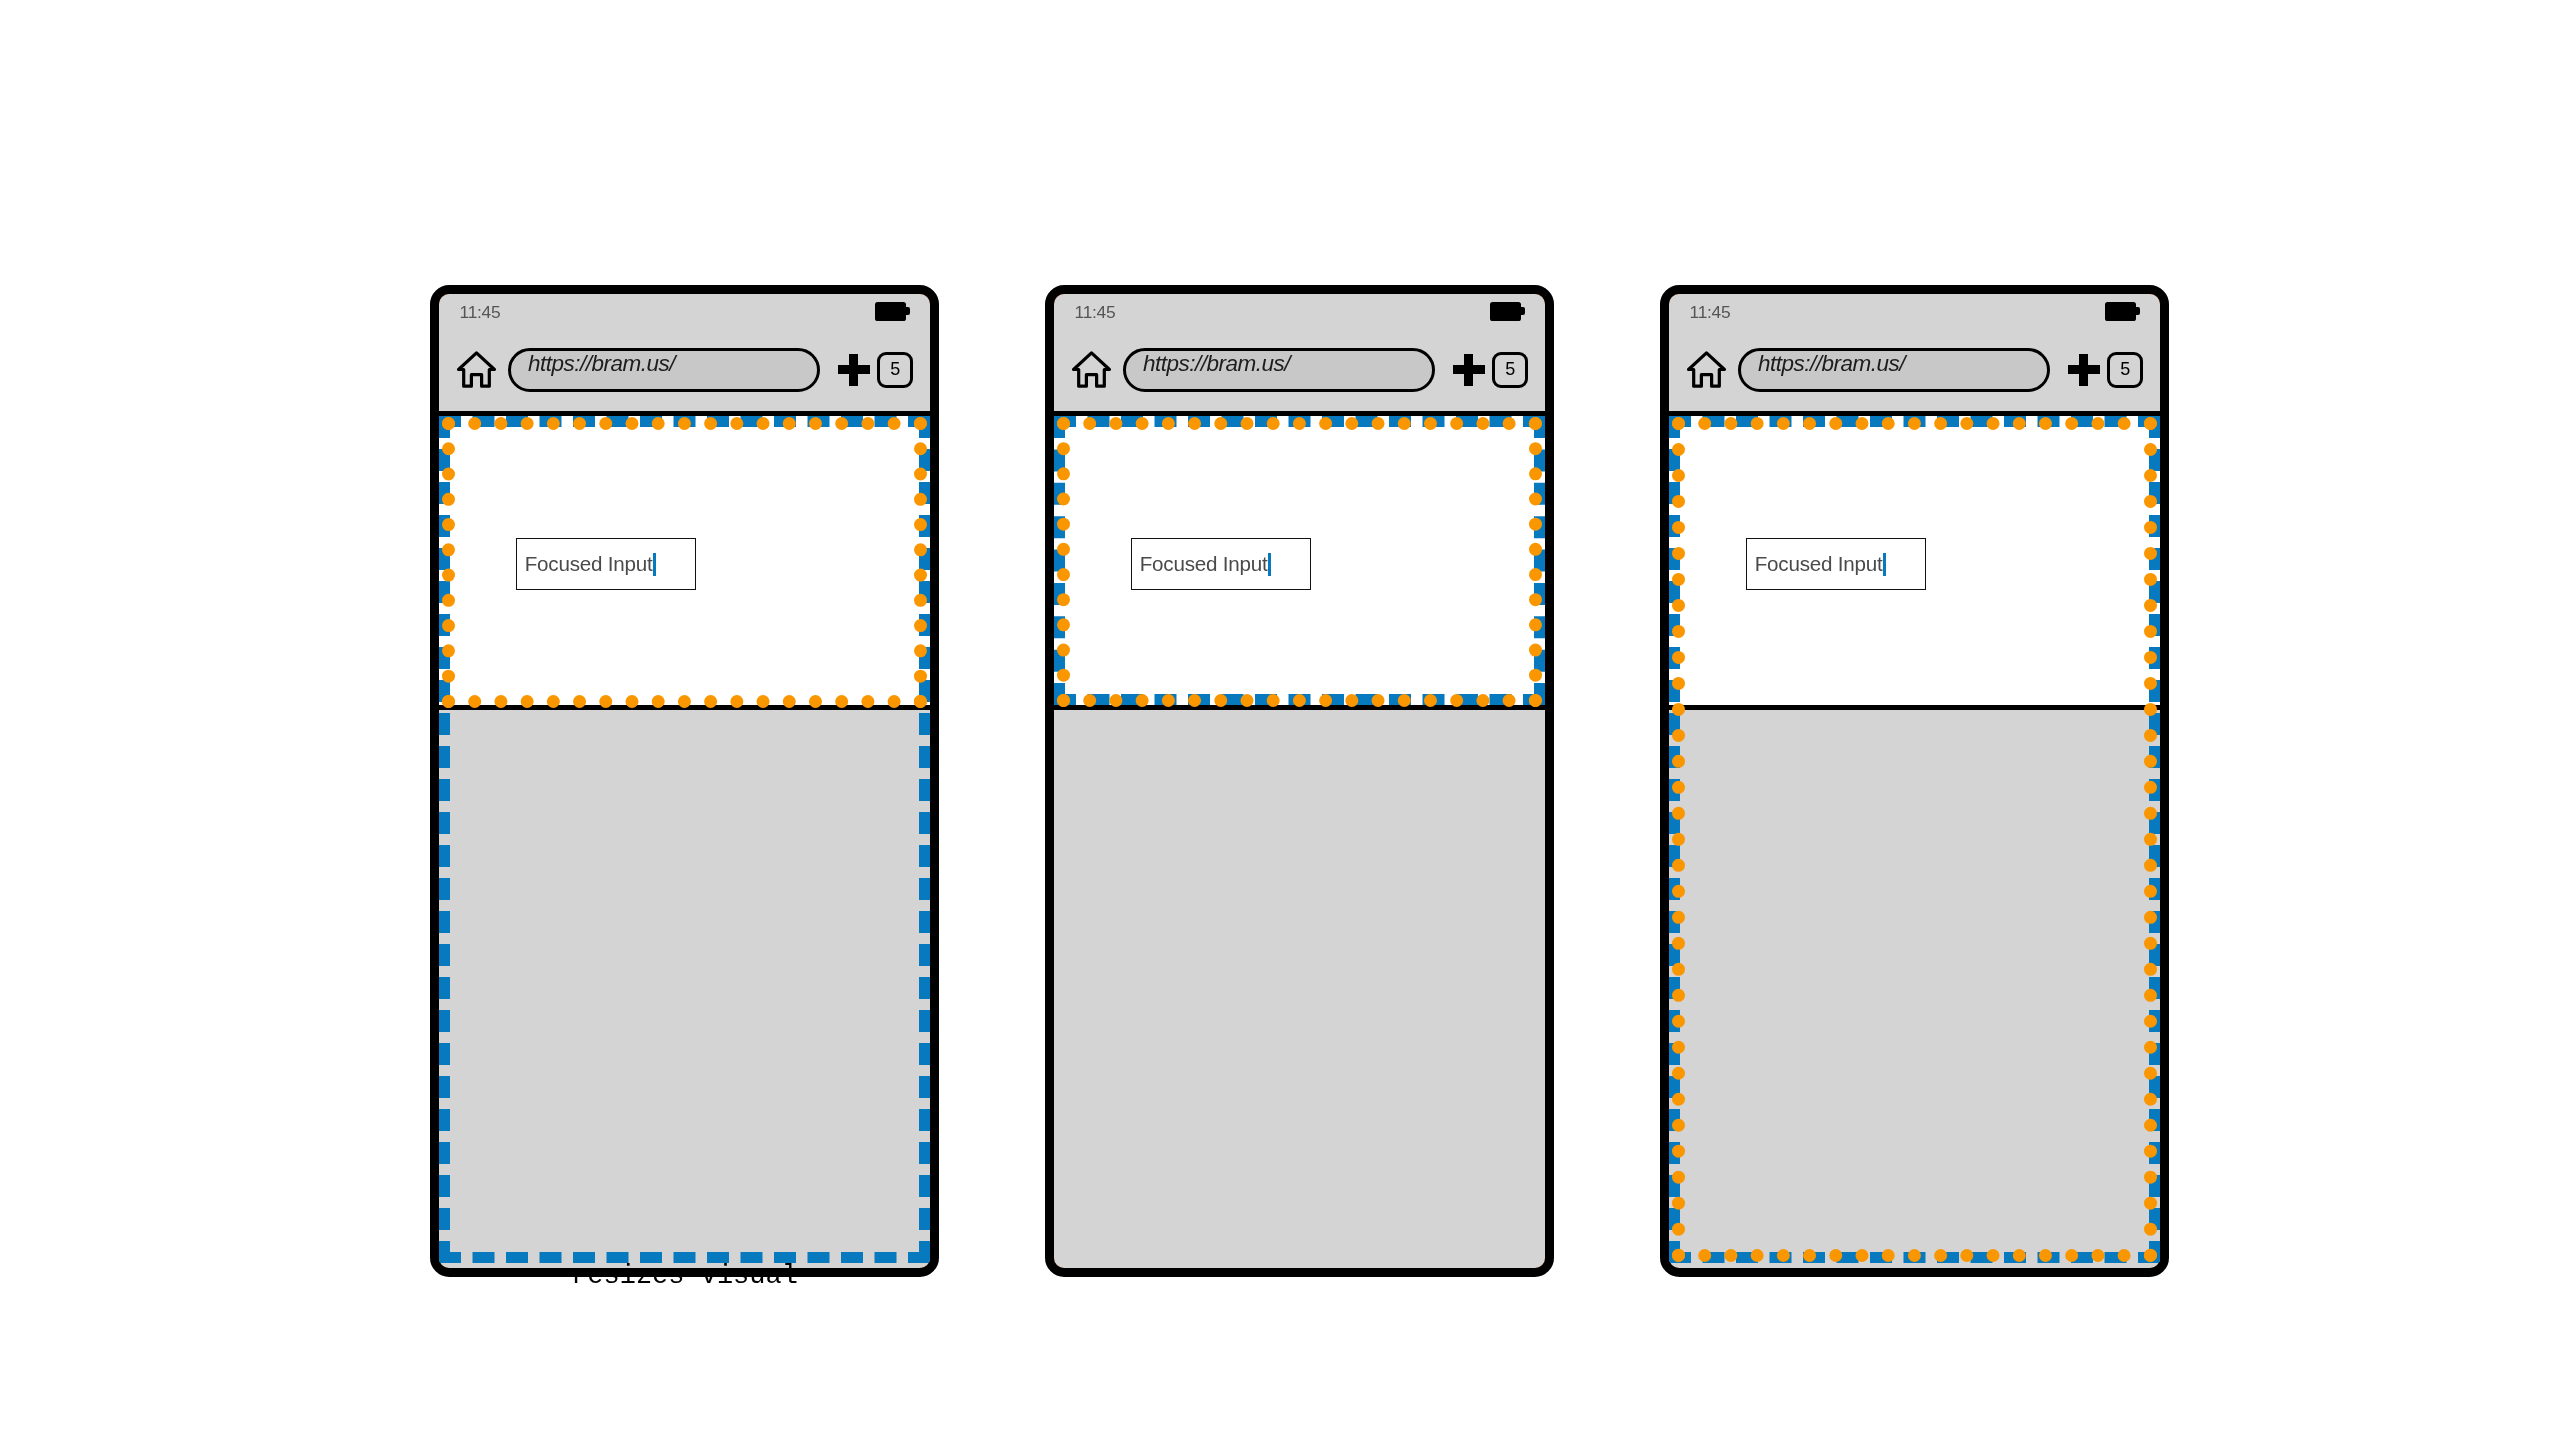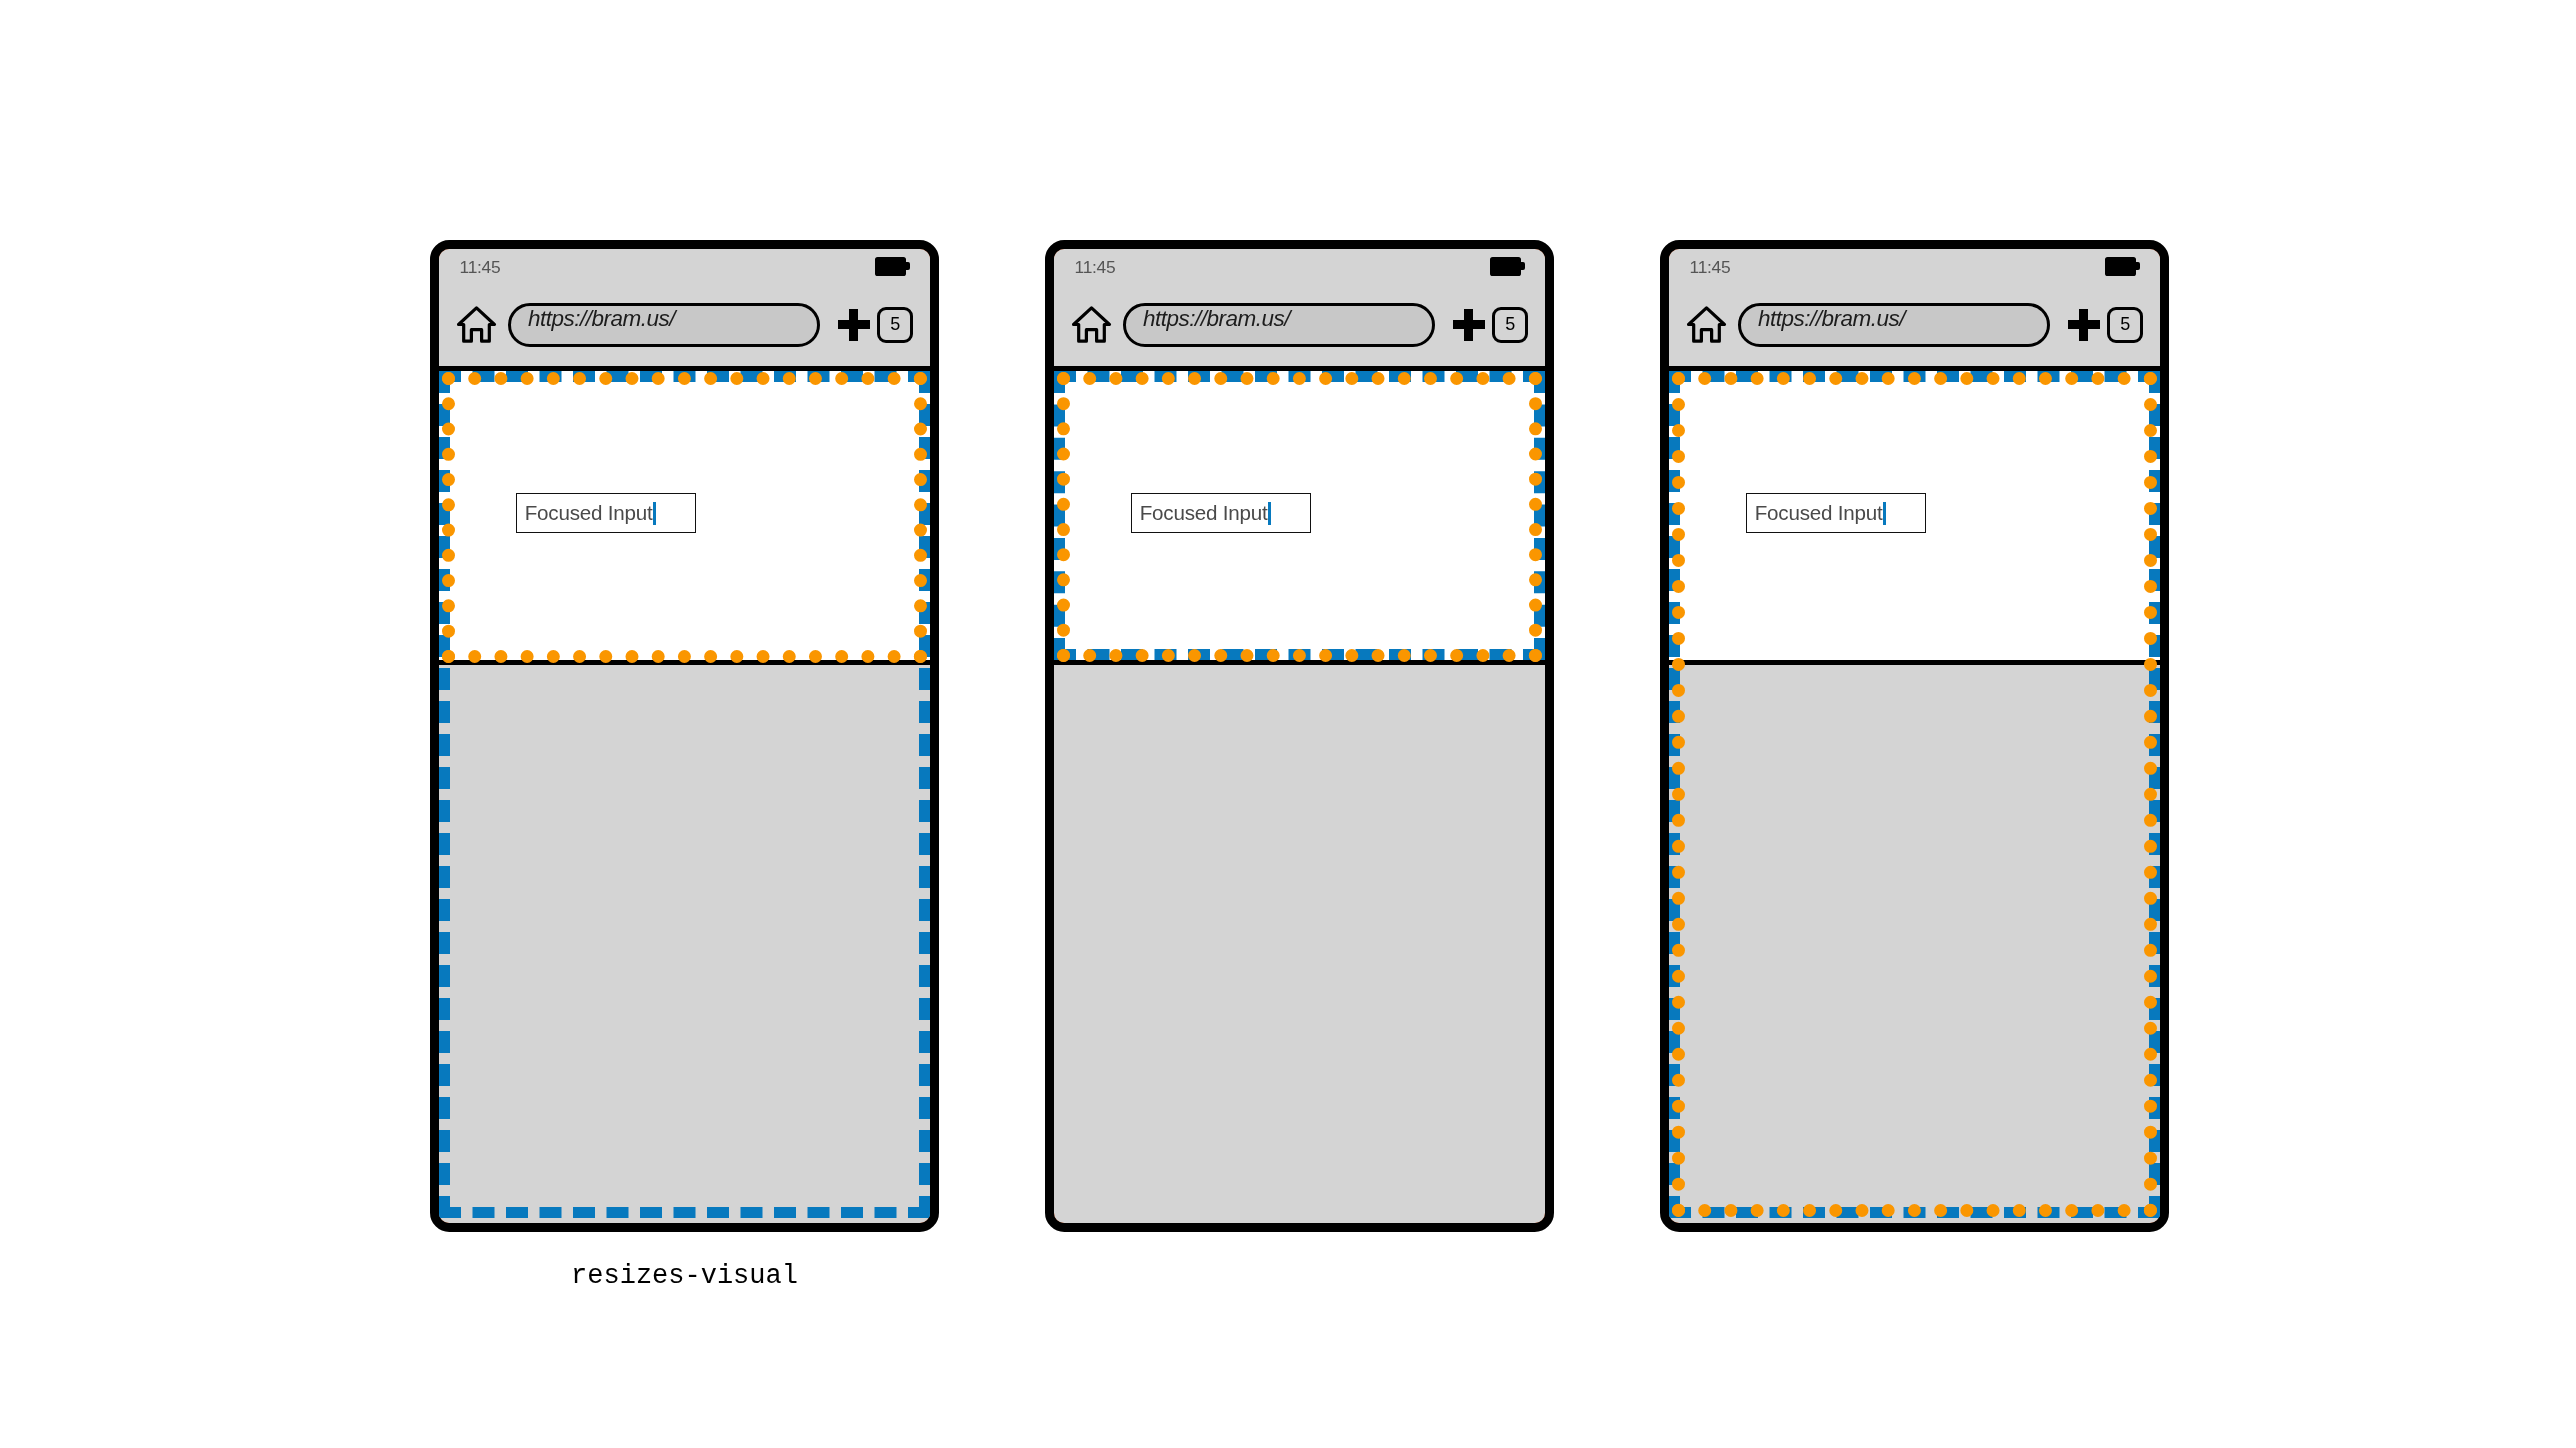--- a/index.html
+++ b/index.html
@@ -35,20 +35,21 @@
   
   .phone {
     position: relative;
     width: 509px;
     height: 992px;
     border: 9px solid #000000;
     border-radius: 19.3px;
     box-sizing: border-box;
     background: #c2410c;
     overflow: hidden;
+    margin-top: 45px;
   }
 
   
   .chrome {
     position: absolute;
     left: 0; top: 0;
     width: 100%;
     height: 122px;
     background: #d4d4d4;
     box-sizing: border-box;
@@ -221,21 +222,21 @@
     pointer-events: none;
     z-index: 6;
   }
 
   
   .focused-input {
     position: absolute;
     z-index: 8;
     border: 1.9px solid #111111;
     background: #ffffff;
-    height: 40px;
+    height: 52px;
     display: flex;
     align-items: center;
     padding-left: 7.7px;
     box-sizing: border-box;
   }
   .focused-input .txt {
     font-size: 20.6px;
     color: #4a4a4a;
     font-family: "Liberation Sans", sans-serif;
     letter-spacing: -0.2px;

